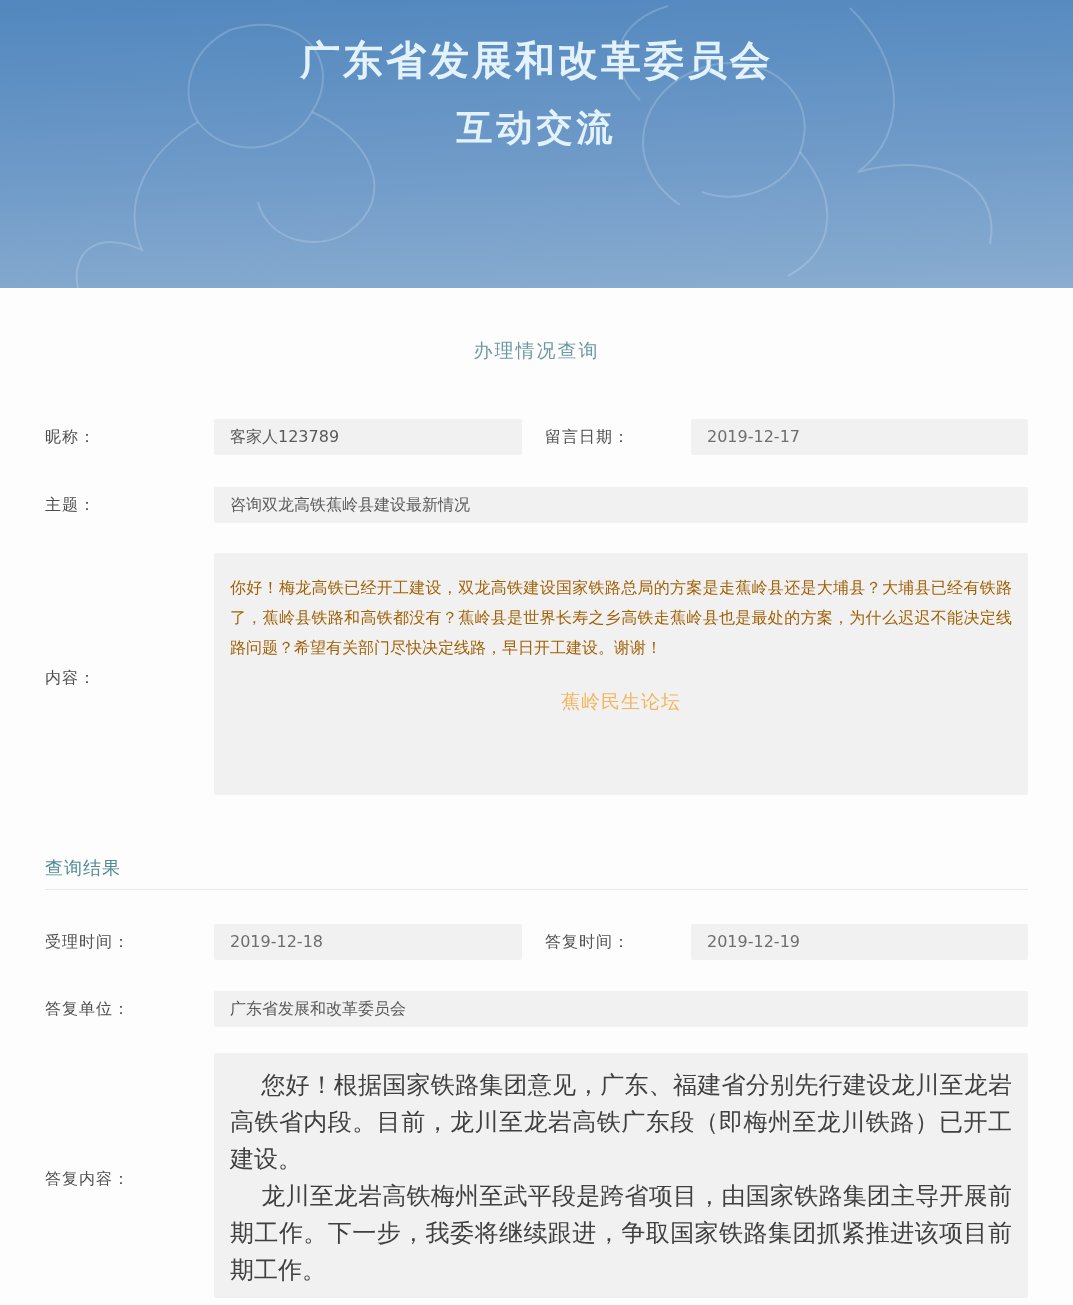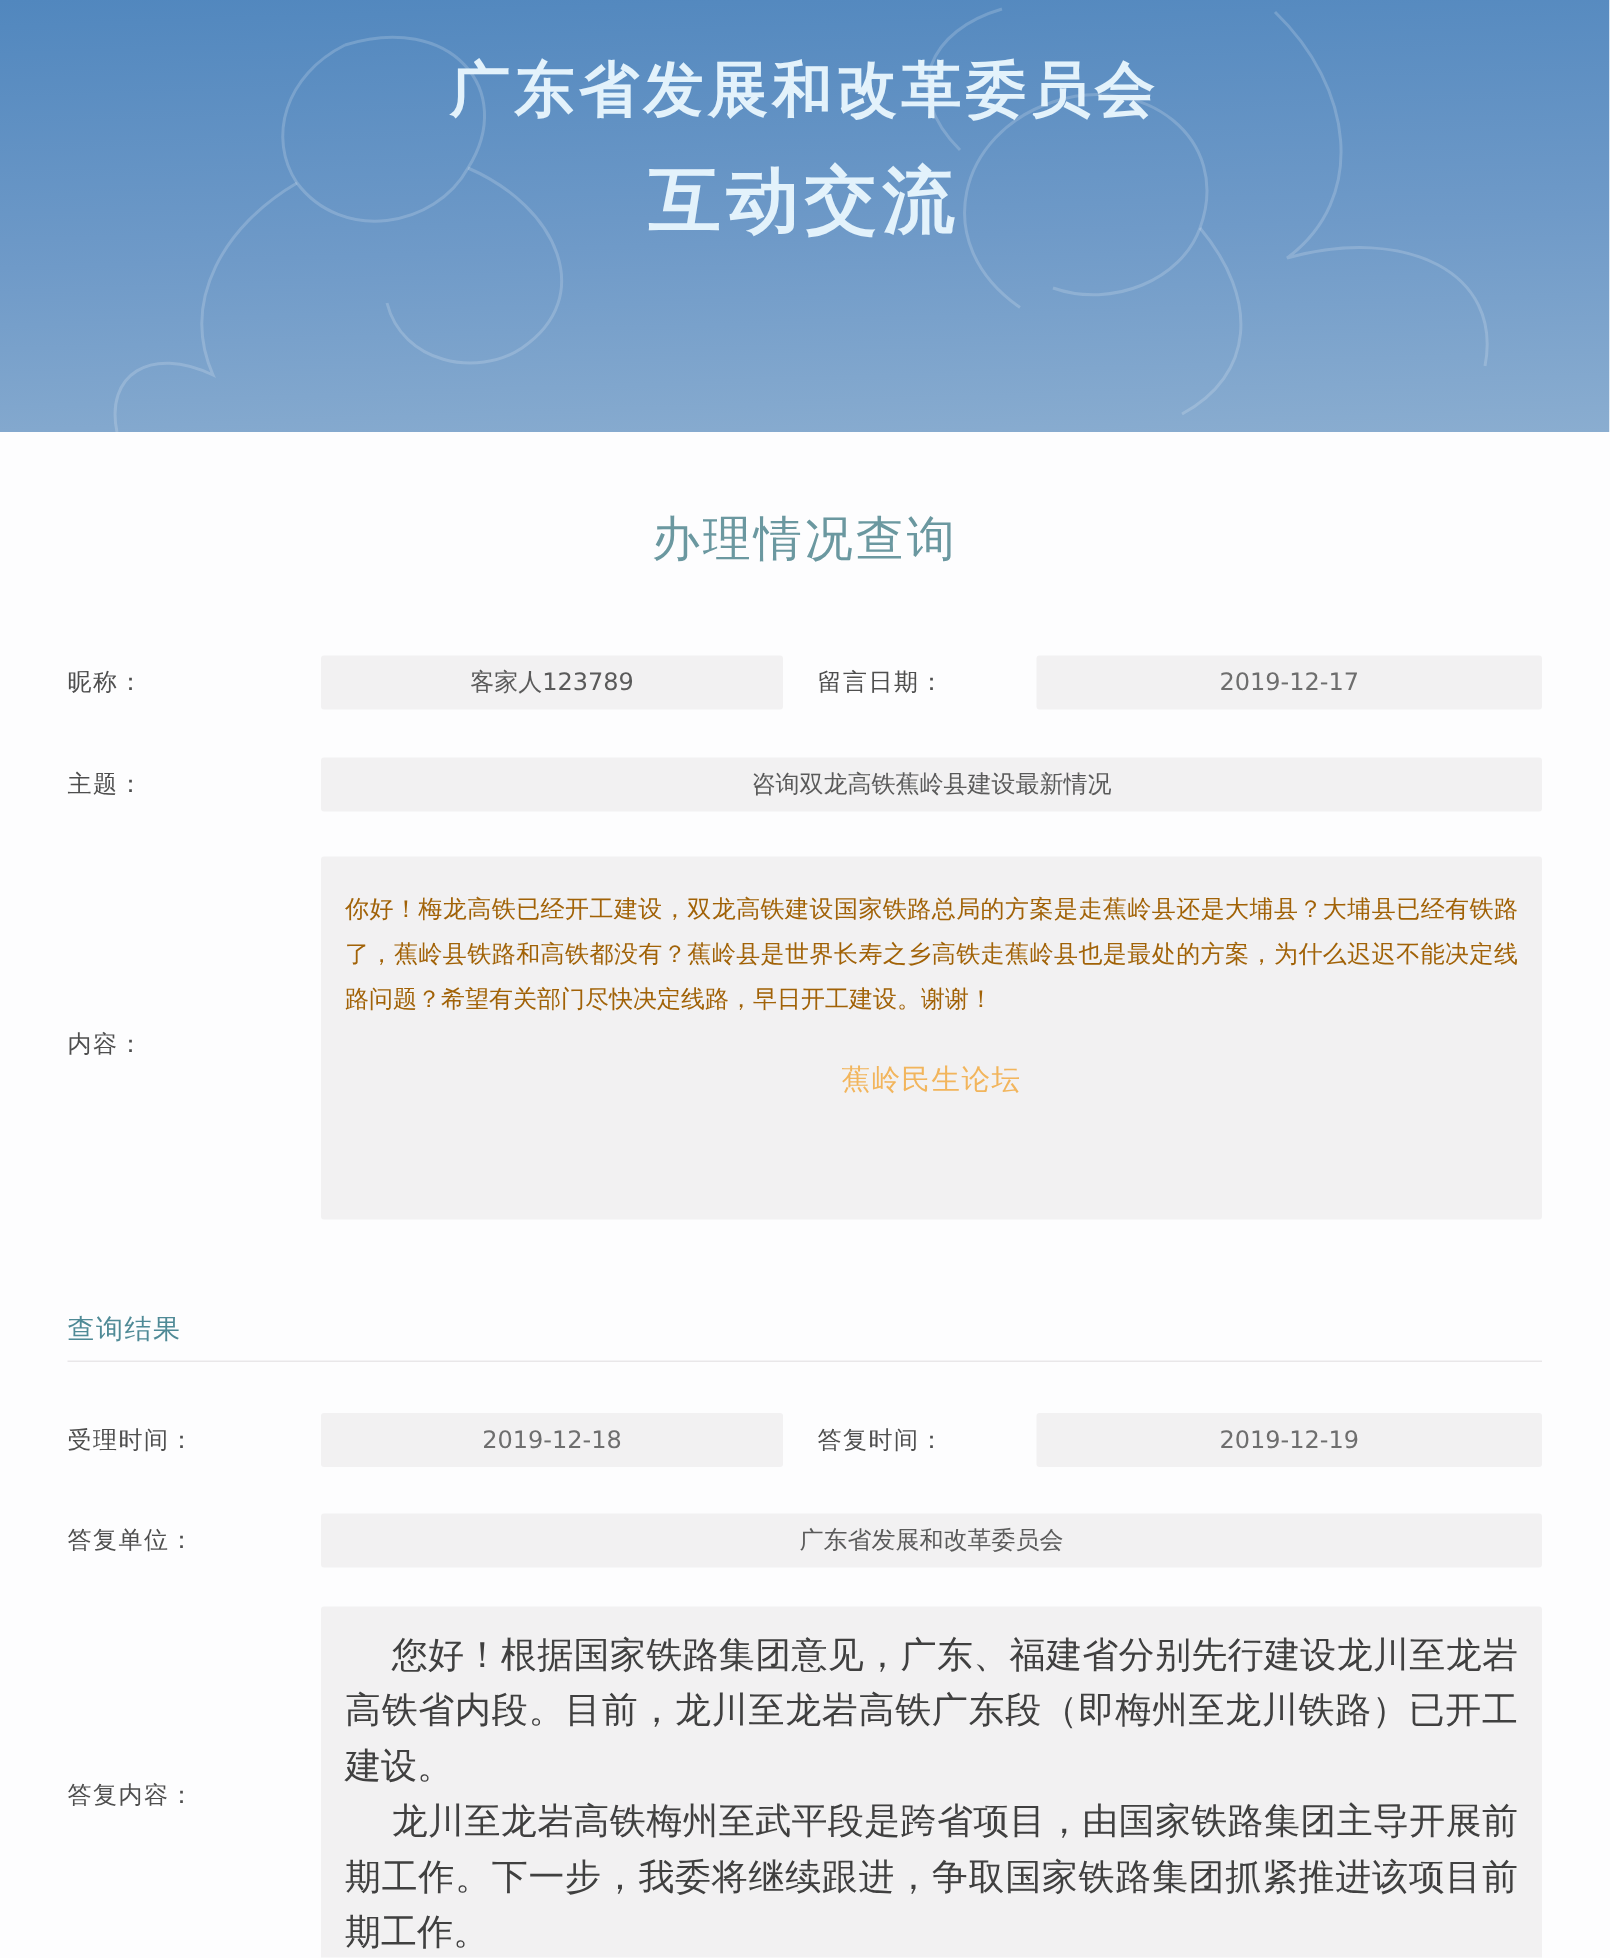--- a/index.html
+++ b/index.html
@@ -14,46 +14,46 @@
     background:linear-gradient(178deg,#5187be 0%,#6f9ac8 55%,#8aadd0 100%);
     overflow:hidden;
   }
   .hero svg.flower{position:absolute;inset:0;width:100%;height:100%;}
   .hero-text{position:relative;text-align:center;color:#e3f2fb;}
   .hero-title{
     margin:0;padding-top:36px;font-size:40px;font-weight:bold;
     letter-spacing:3px;line-height:1.2;
   }
   .hero-subtitle{
-    margin:0;padding-top:22px;font-size:48px;font-weight:bold;
+    margin:0;padding-top:22px;font-size:36px;font-weight:bold;
     letter-spacing:4px;line-height:1.2;
   }
   
   .main{padding:0 45px;}
   .page-title{
     margin:0;padding-top:50px;text-align:center;
-    font-size:32px;font-weight:normal;color:#6b98a0;letter-spacing:2px;
+    font-size:19px;font-weight:normal;color:#6b98a0;letter-spacing:2px;
   }
   .form-row{display:flex;align-items:center;}
   .form-row.top-align{align-items:center;}
   .row-gap-1{margin-top:55px;}
   .row-gap-2{margin-top:32px;}
   .row-gap-3{margin-top:30px;}
   .row-gap-4{margin-top:34px;}
   .row-gap-5{margin-top:31px;}
   .row-gap-6{margin-top:26px;}
   .field-label{
     flex:0 0 169px;font-size:16px;color:#4e4e4e;letter-spacing:1px;
   }
   .field-label.pad-top{padding-top:8px;}
   .field-label.second{flex:0 0 146px;padding-left:23px;}
   .field-box{
     background:#f2f1f2;border-radius:2px;height:36px;line-height:36px;
     padding:0 16px;font-size:16px;color:#6e6e6e;white-space:nowrap;
-    overflow:hidden;box-sizing:border-box;text-align:center;
+    overflow:hidden;box-sizing:border-box;
   }
   .w-short{flex:0 0 308px;}
   .w-grow{flex:1 1 auto;}
   .field-box.dark-text{color:#5a5a5a;}
   
   .big-box{
     background:#f2f1f2;border-radius:2px;flex:1 1 auto;
     box-sizing:border-box;padding:14px 16px;
   }
   .content-box{height:242px;}

